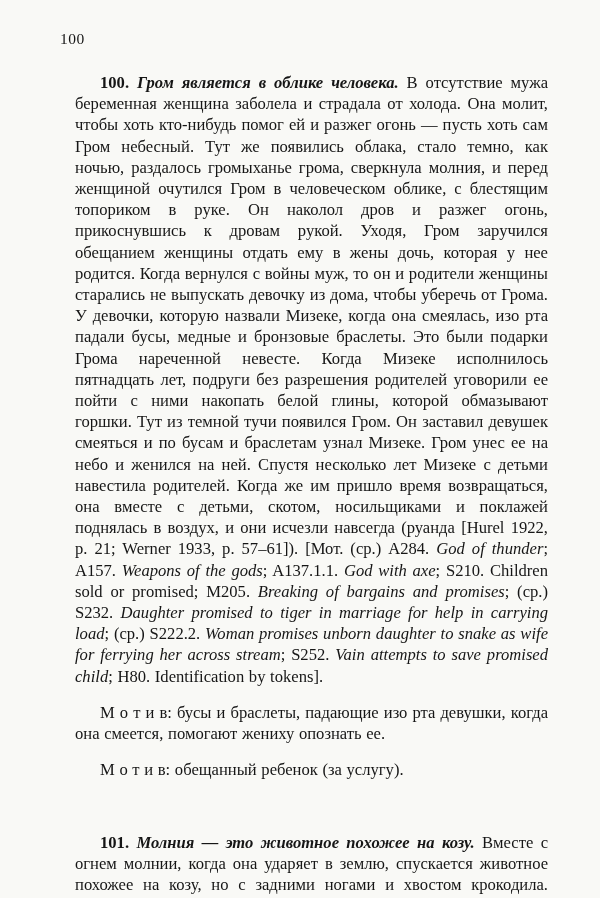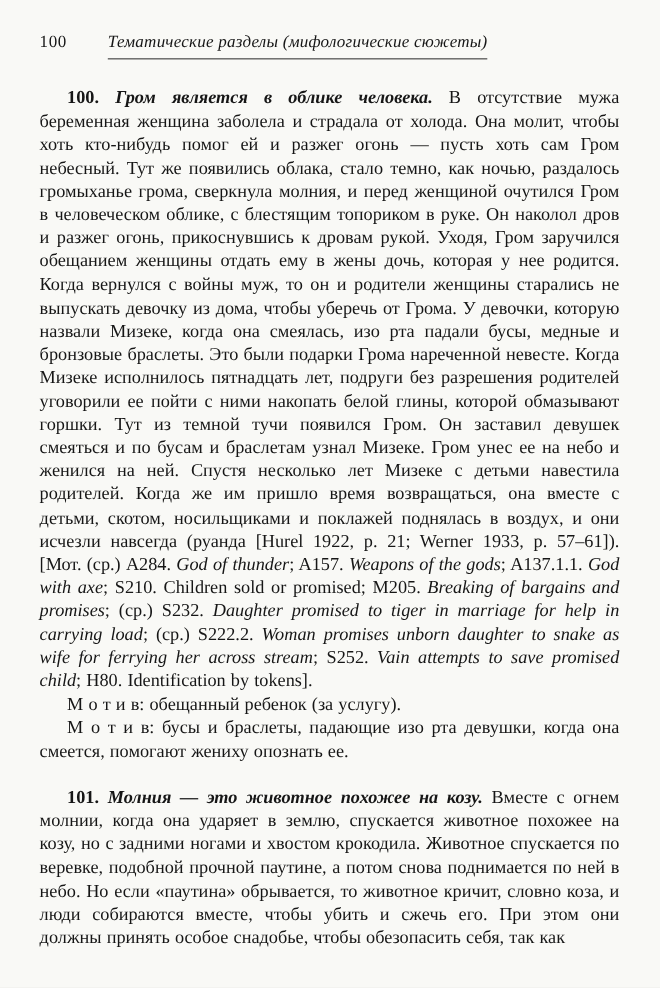--- a/index.html
+++ b/index.html
@@ -2,21 +2,21 @@
 <html><head>
 <meta charset="utf-8">
 <style>
   html,body{margin:0;padding:0;background:#e9e9e7;}
   .page{
     position:relative;
     width:600px;height:898px;
     margin:0 auto;
     background:#f9f9f6;
     box-sizing:border-box;
-    padding:30px 37px 0 36px;
+    padding:30px 37px 0 60px;
     font-family:"Liberation Serif", serif;
     color:#161616;
     overflow:hidden;
   }
   .running-head{
     display:flex;
     align-items:baseline;
     font-size:15.5px;
     margin-bottom:24px;
   }
@@ -26,40 +26,39 @@
     font-style:normal;
     letter-spacing:0.5px;
   }
   .head-title{
     font-style:italic;
     border-bottom:1.2px solid #3a3a3a;
     padding-bottom:5px;
     letter-spacing:0.2px;
   }
   .body-text p{
-    margin:0;
+    margin:15px;
     text-align:justify;
     text-indent:25px;
     font-size:16.6px;
     line-height:21.2px;
     word-spacing:0.5px;
   }
   .spacer{height:21px;}
   .run-b{font-weight:bold;}
   .run-bi{font-weight:bold;font-style:italic;}
   .run-i{font-style:italic;}
 </style>
 </head>
 <body>
 
 <div class="page">
   <header class="running-head">
     <span class="pagenum">100</span>
-    <span class="head-title">Тематические разделы (мифологические сюжеты)</span>
   </header>
   <main class="body-text">
       <p class="para entry"><span class="run-b">100. </span><span class="run-bi">Гром является в облике человека.</span><span class="run"> В отсутствие мужа беременная женщина заболела и страдала от холода. Она молит, чтобы хоть кто-нибудь помог ей и разжег огонь — пусть хоть сам Гром небесный. Тут же появились облака, стало темно, как ночью, раздалось громыханье грома, сверкнула молния, и перед женщиной очутился Гром в человеческом облике, с блестящим топориком в руке. Он наколол дров и разжег огонь, прикоснувшись к дровам рукой. Уходя, Гром заручился обещанием женщины отдать ему в жены дочь, которая у нее родится. Когда вернулся с войны муж, то он и родители женщины старались не выпускать девочку из дома, чтобы уберечь от Грома. У девочки, которую назвали Мизеке, когда она смеялась, изо рта падали бусы, медные и бронзовые браслеты. Это были подарки Грома нареченной невесте. Когда Мизеке исполнилось пятнадцать лет, подруги без разрешения родителей уговорили ее пойти с ними накопать белой глины, которой обмазывают горшки. Тут из темной тучи появился Гром. Он заставил девушек смеяться и по бусам и браслетам узнал Мизеке. Гром унес ее на небо и женился на ней. Спустя несколько лет Мизеке с детьми навестила родителей. Когда же им пришло время возвращаться, она вместе с детьми, скотом, носильщиками и поклажей поднялась в воздух, и они исчезли навсегда (руанда [Hurel 1922, p. 21; Werner 1933, p. 57–61]). [Мот. (ср.) A284. </span><span class="run-i">God of thunder</span><span class="run">; A157. </span><span class="run-i">Weapons of the gods</span><span class="run">; A137.1.1. </span><span class="run-i">God with axe</span><span class="run">; S210. Children sold or promised; M205. </span><span class="run-i">Breaking of bargains and promises</span><span class="run">; (ср.) S232. </span><span class="run-i">Daughter promised to tiger in marriage for help in carrying load</span><span class="run">; (ср.) S222.2. </span><span class="run-i">Woman promises unborn daughter to snake as wife for ferrying her across stream</span><span class="run">; S252. </span><span class="run-i">Vain attempts to save promised child</span><span class="run">; H80. Identification by tokens].</span></p>
+      <p class="para motif"><span class="run">М о т и в: бусы и браслеты, падающие изо рта девушки, когда она смеется, помогают жениху опознать ее.</span></p>
       <p class="para motif"><span class="run">М о т и в: обещанный ребенок (за услугу).</span></p>
-      <p class="para motif"><span class="run">М о т и в: бусы и браслеты, падающие изо рта девушки, когда она смеется, помогают жениху опознать ее.</span></p>
       <div class="spacer"></div>
       <p class="para entry"><span class="run-b">101. </span><span class="run-bi">Молния — это животное похожее на козу.</span><span class="run"> Вместе с огнем молнии, когда она ударяет в землю, спускается животное похожее на козу, но с задними ногами и хвостом крокодила. Животное спускается по веревке, подобной прочной паутине, а потом снова поднимается по ней в небо. Но если «паутина» обрывается, то животное кричит, словно коза, и люди собираются вместе, чтобы убить и сжечь его. При этом они должны принять особое снадобье, чтобы обезопасить себя, так как</span></p>
     </main>
 </div>
 
 </body></html>

